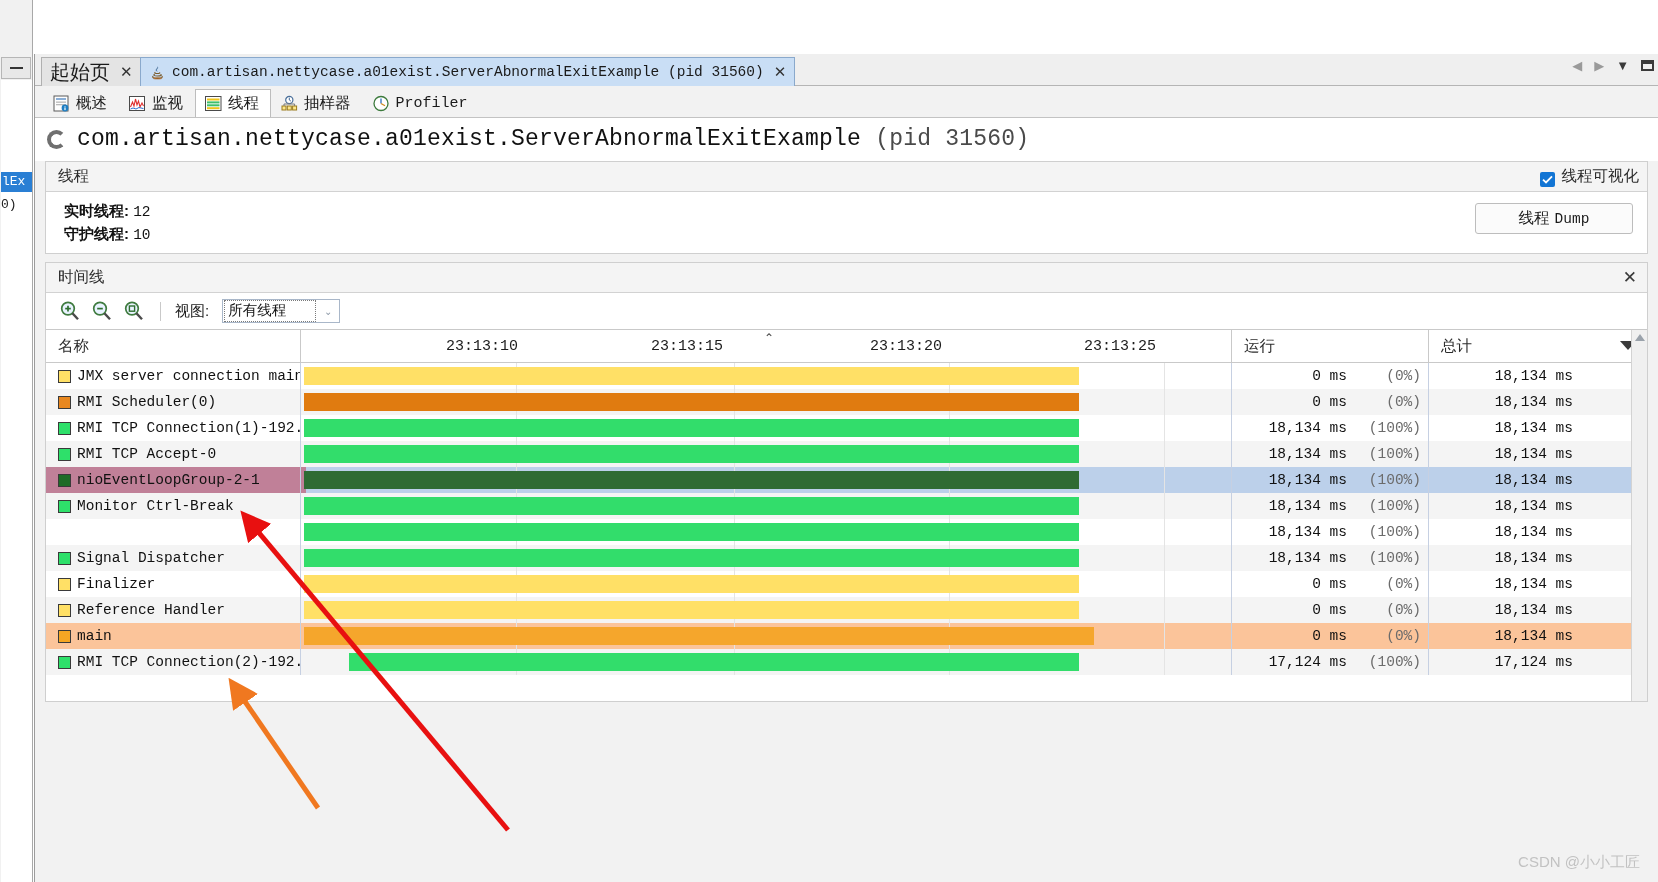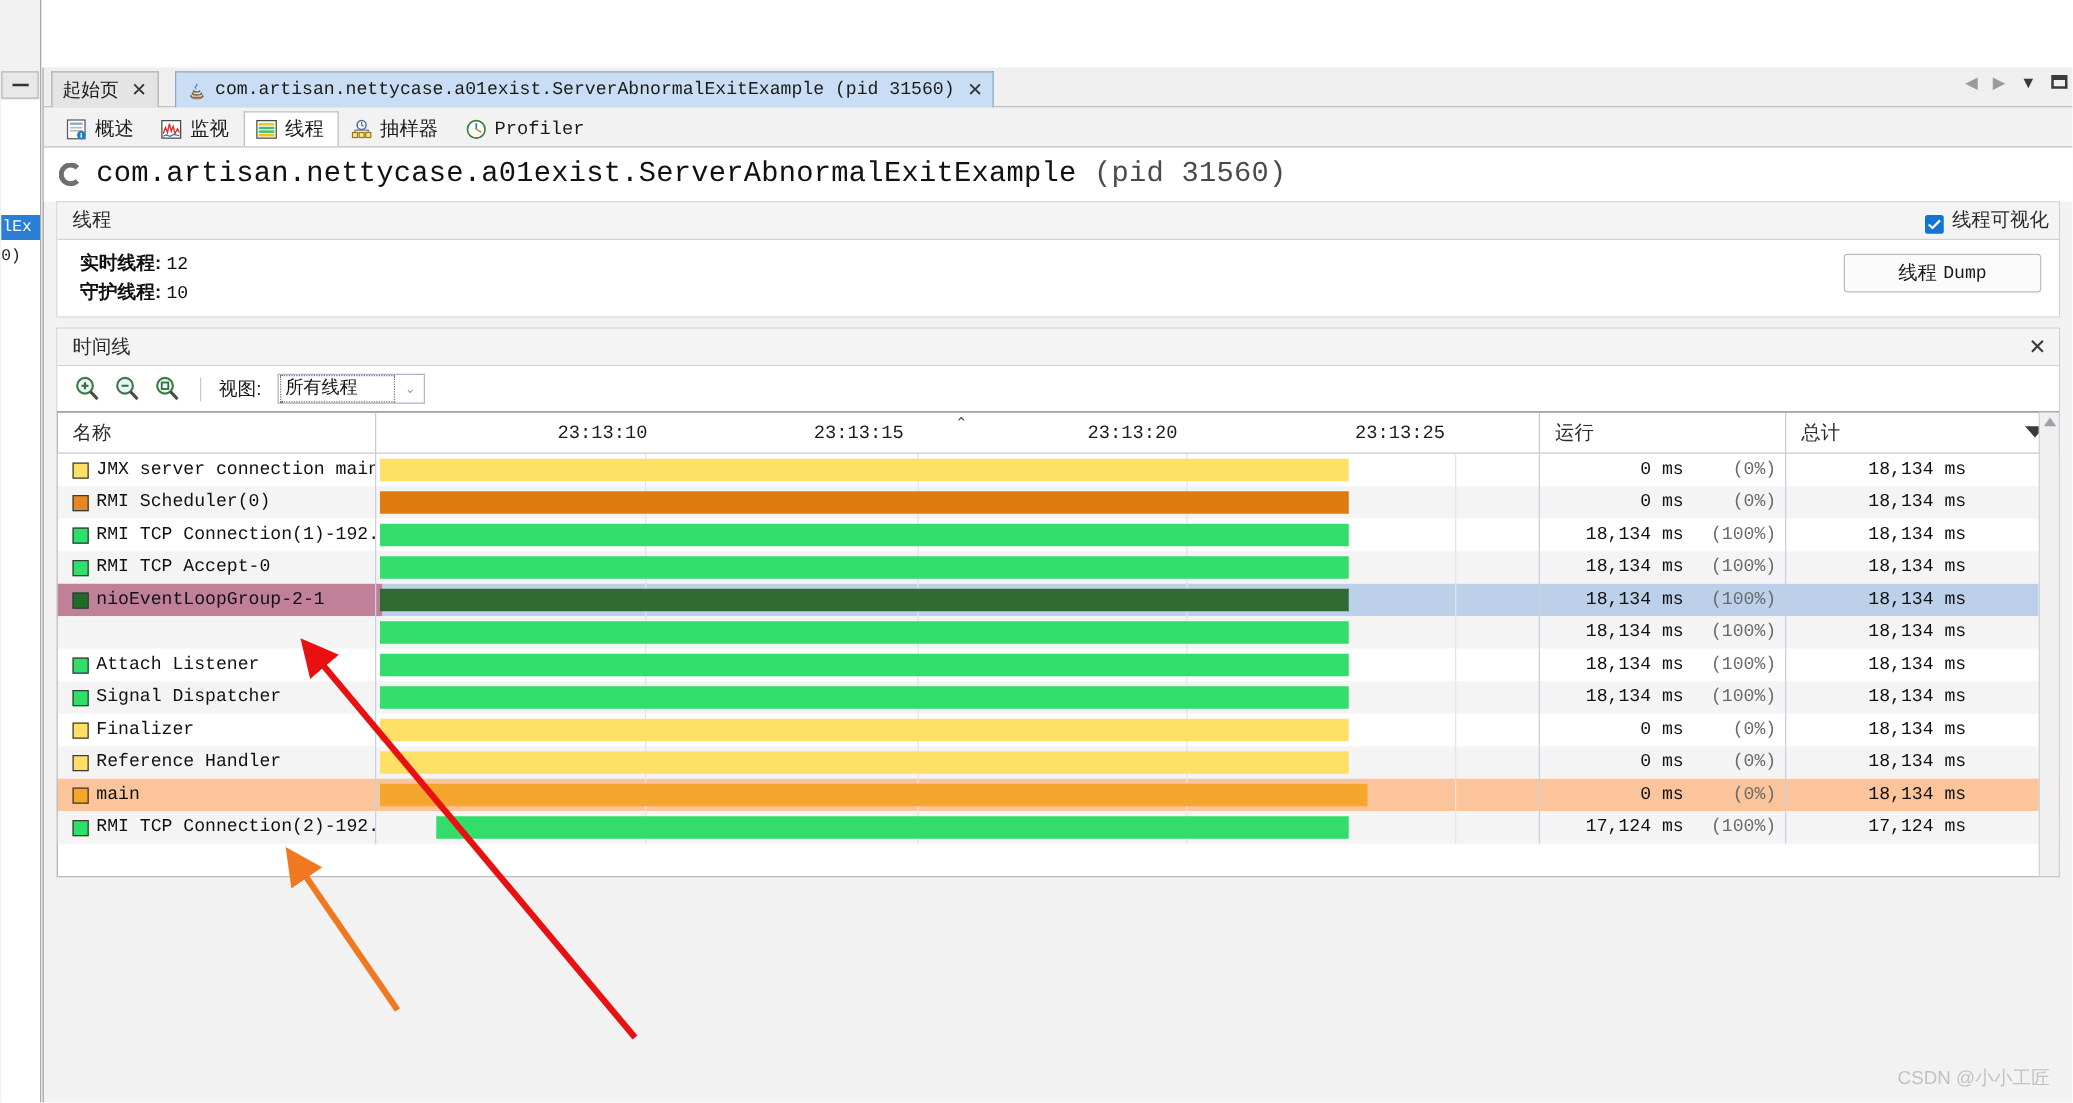--- a/index.html
+++ b/index.html
@@ -83,21 +83,21 @@
     font-size: 14.5px;
     color: #1a1a1a;
     border: 1px solid #b0b0b0;
     border-bottom: none;
     white-space: nowrap;
   }
   .tab-start {
     left: 6px;
     background: #e4e4e4;
   }
-  .tab-start .label { font-family: Liberation Sans, sans-serif; font-size: 15px; }
+  .tab-start .label { font-family: Liberation Sans, sans-serif; font-size: 20px; }
   .tab-active {
     left: 105px;
     background: #c9def5;
     border-color: #8aa9cc;
   }
   .tab .close {
     margin-left: 10px;
     font-family: "Liberation Sans", sans-serif;
     font-size: 15px;
     color: #333;
@@ -675,42 +675,42 @@
                 <span>18,134 ms</span>
               </div>
             </div>
             <div class="row" style="top: 130px;">
               <div class="zebra" style="background:#f4f4f4"></div>
               <div class="grid-v" style="left: 470px;"></div>
               <div class="grid-v" style="left: 688px;"></div>
               <div class="grid-v" style="left: 903px;"></div>
               <div class="grid-v" style="left: 1118px;"></div>
               <div class="bar" style="left: 258px; width: 775px; background: rgb(50, 221, 107);"></div>
+              <div class="namecell">
+                <span class="swatch" style="background: rgb(46, 224, 106);"></span>
+                <span>Monitor Ctrl-Break</span>
+              </div>
               <div class="col-sep" style="left: 254px;"></div>
               <div class="col-sep" style="left: 1185px;"></div>
               <div class="col-sep" style="left: 1382px;"></div>
               <div class="runcell" style="left: 1186px; width: 189px;">
                 <span class="ms">18,134 ms</span>
                 <span class="pct">(100%)</span>
               </div>
               <div class="totcell" style="left: 1383px; width: 144px;">
                 <span>18,134 ms</span>
               </div>
             </div>
             <div class="row" style="top: 156px;">
               <div class="zebra" style="background:#ffffff"></div>
               <div class="grid-v" style="left: 470px;"></div>
               <div class="grid-v" style="left: 688px;"></div>
               <div class="grid-v" style="left: 903px;"></div>
               <div class="grid-v" style="left: 1118px;"></div>
               <div class="bar" style="left: 258px; width: 775px; background: rgb(50, 221, 107);"></div>
-              <div class="namecell">
-                <span class="swatch" style="background: rgb(46, 224, 106);"></span>
-                <span>Attach Listener</span>
-              </div>
               <div class="col-sep" style="left: 254px;"></div>
               <div class="col-sep" style="left: 1185px;"></div>
               <div class="col-sep" style="left: 1382px;"></div>
               <div class="runcell" style="left: 1186px; width: 189px;">
                 <span class="ms">18,134 ms</span>
                 <span class="pct">(100%)</span>
               </div>
               <div class="totcell" style="left: 1383px; width: 144px;">
                 <span>18,134 ms</span>
               </div>

